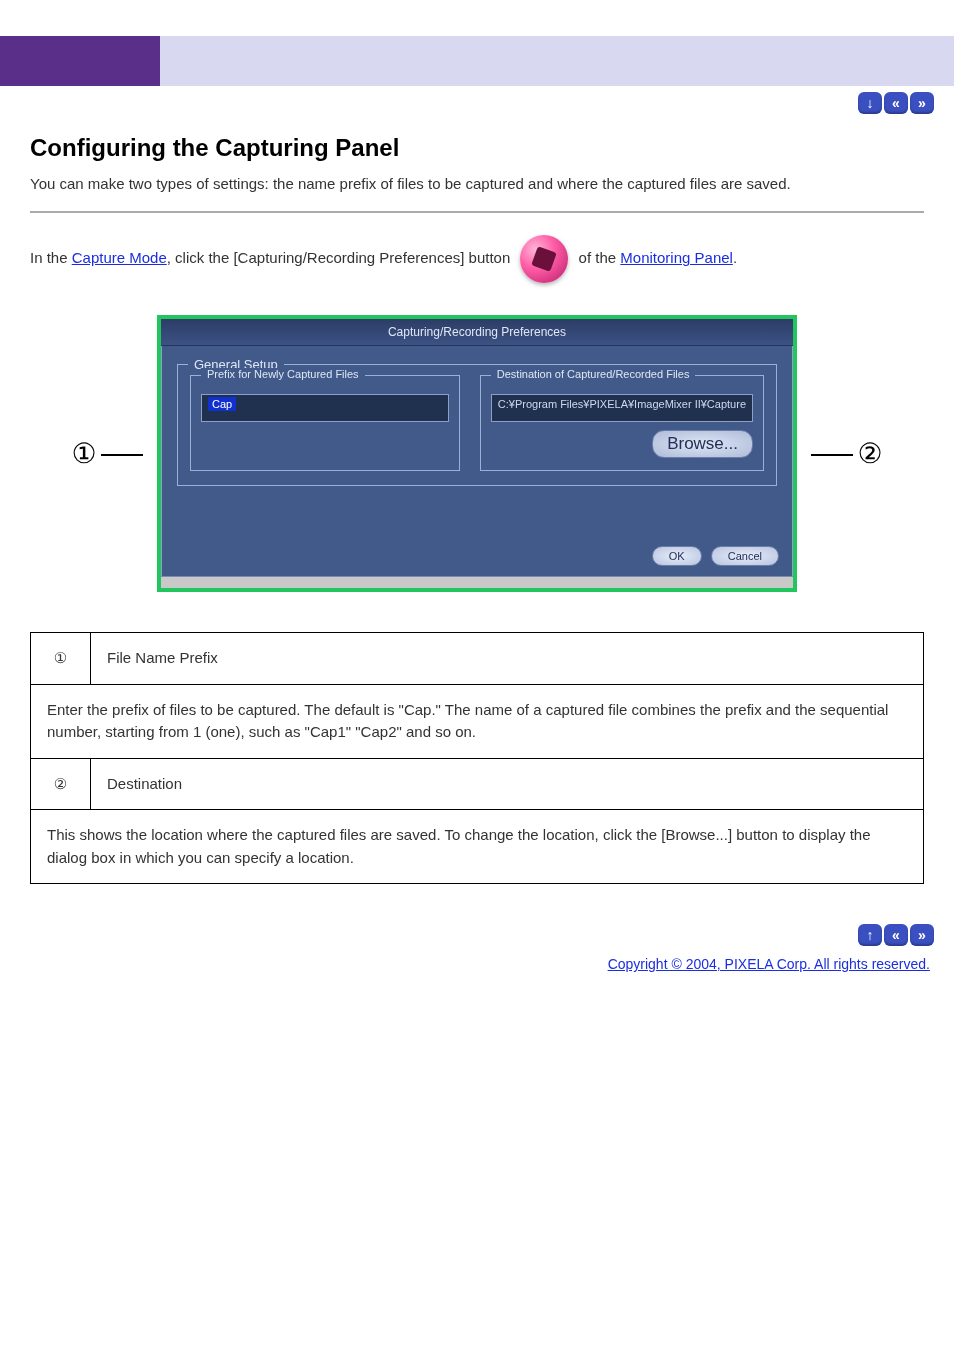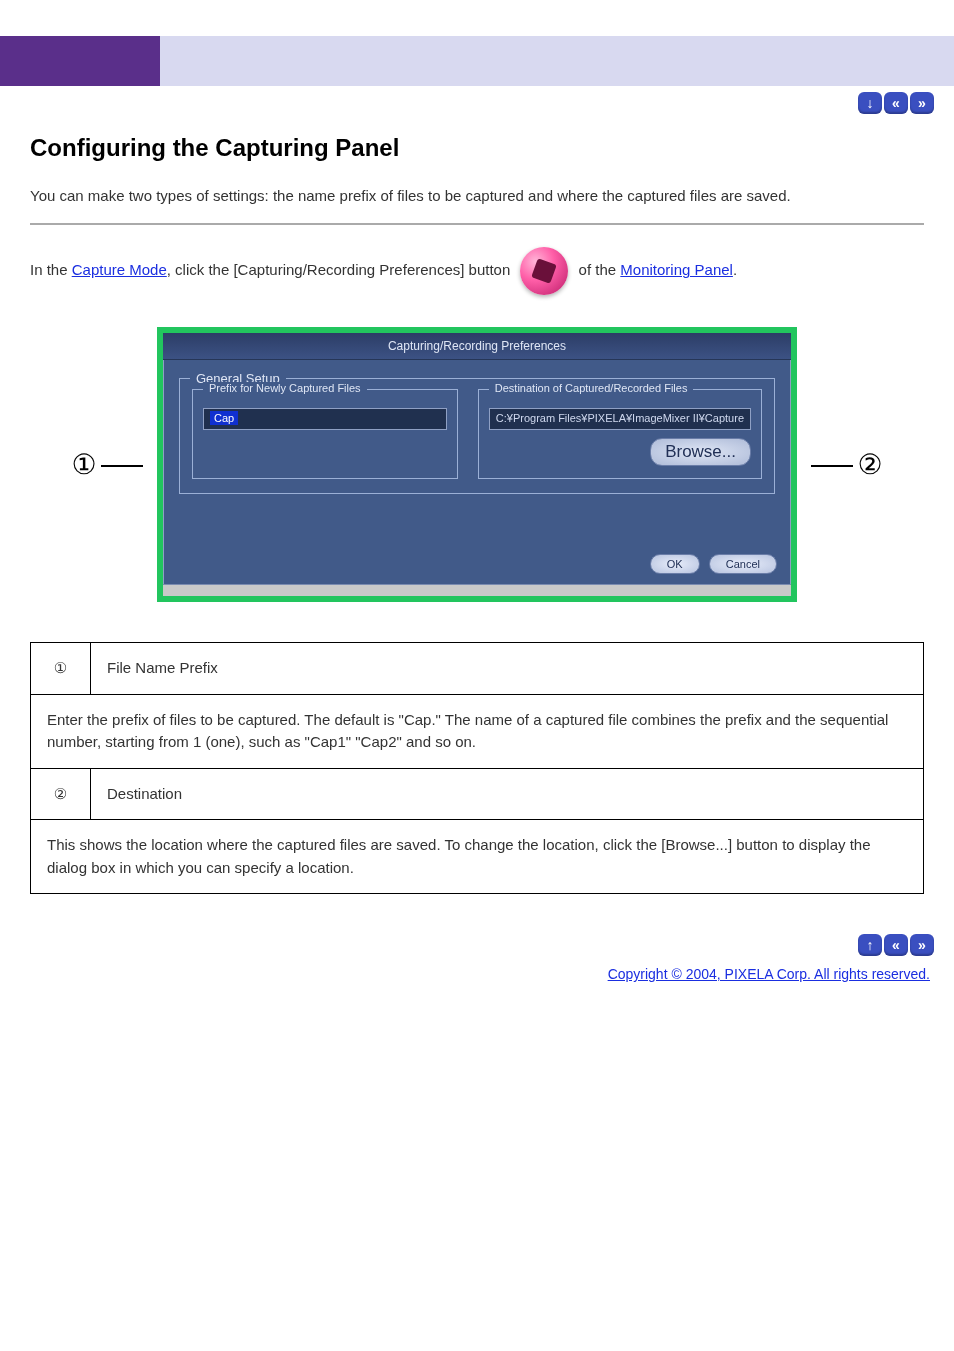--- a/index.html
+++ b/index.html
@@ -30,21 +30,21 @@
     background: #3a4fc0;
     color: #fff;
     display: flex;
     align-items: center;
     justify-content: center;
     font-size: 14px;
     font-weight: bold;
     box-shadow: inset 0 -2px 2px rgba(0,0,0,.25);
   }
   .content { padding: 10px 30px 20px 30px; }
-  h1 { font-size: 24px; font-weight: bold; margin-bottom: 22px; color: #000; }
+  h1 { font-size: 24px; font-weight: bold; margin-bottom: 10px; color: #000; }
   p.lead { font-size: 15px; line-height: 1.55; margin-bottom: 4px; }
   hr.sep { border: none; border-top: 2px solid #aaa; margin: 16px 0 22px 0; }
   .intro-block { font-size: 15px; line-height: 1.6; }
   .ball-icon {
     display:inline-block; width:48px; height:48px; border-radius:50%;
     background: radial-gradient(circle at 32% 30%, #ffb5d8 0%, #ff5fa8 40%, #c01f6c 95%);
     vertical-align: middle; position: relative;
     box-shadow: 0 2px 4px rgba(0,0,0,.3);
     margin: 0 6px;
   }
@@ -58,21 +58,21 @@
     gap:14px; margin: 32px 0 40px 0;
   }
   .callout-num{
     font-size: 28px; font-family: Georgia, serif;
     width: 34px; text-align:center;
     color:#000;
   }
   .callout-line{ width: 42px; height: 2px; background:#000; margin-top:2px; }
   .shot{
     width: 640px; background:#415a89;
-    border: 6px solid #22c55e;
+    border: 4px solid #22c55e;
     box-shadow: 0 0 0 1px #8fa0c4 inset;
     font-size: 11px; color:#dfe6f5;
   }
   .shot-title{
     text-align:center; padding:6px 0; font-size:12px;
     background: linear-gradient(#2c3d66,#3c5284);
     border-bottom:1px solid #263657;
   }
   .shot-body{ padding: 18px 16px 12px 16px; }
   .group{
@@ -80,21 +80,21 @@
     position:relative; margin-bottom:10px;
   }
   .group-label{
     position:absolute; top:-8px; left:10px; background:#415a89;
     padding:0 6px; font-size:13px;
   }
   .row2{ display:flex; gap:20px; }
   .sub{ flex:1; border:1px solid #9bb0d6; padding:10px 10px 12px 10px; position:relative; }
   .sub-label{ position:absolute; top:-8px; left:10px; background:#415a89; padding:0 6px; font-size:11px; }
   .field{
-    background:#20304f; border:1px solid #8fa0c4; height:22px;
+    background:#20304f; border:1px solid #8fa0c4; height:28px;
     padding: 3px 6px; color:#cfd8ee; font-size:11px; margin-top:8px;
     white-space:nowrap; overflow:hidden;
   }
   .sel{ background:#1030d0; color:#fff; padding:1px 4px; }
   .browse{
     display:inline-block; float:right; margin-top:8px;
     background: radial-gradient(#dfe6f5,#aebbd8);
     border:1px solid #6a7da8; border-radius:12px;
     padding:3px 14px; color:#213056; font-size:17px;
   }

